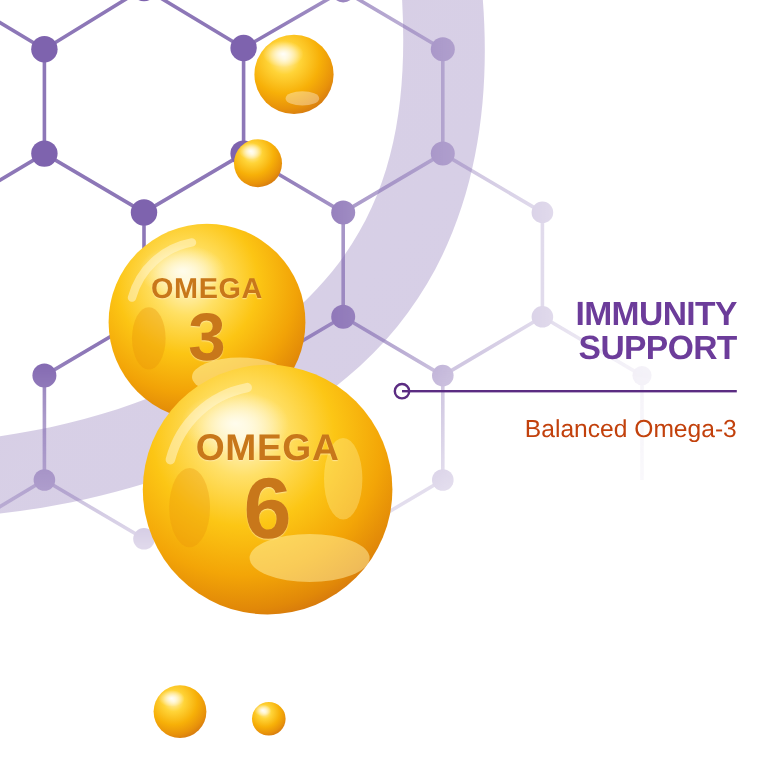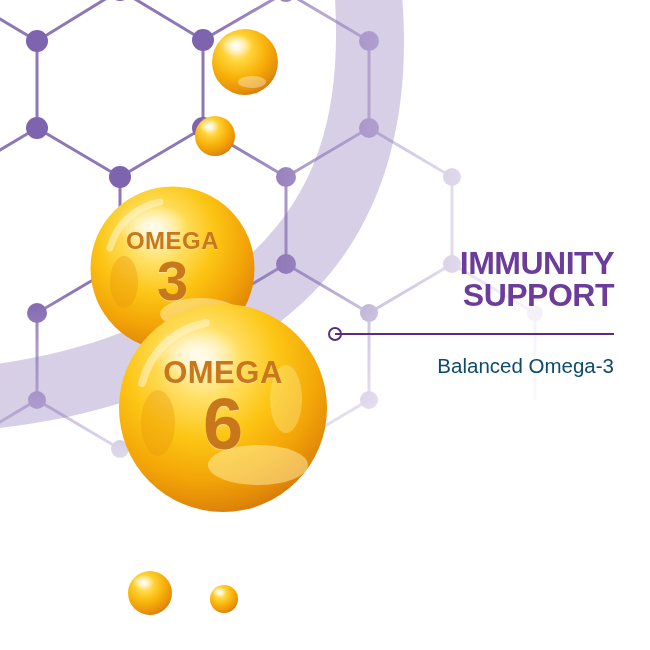--- a/index.html
+++ b/index.html
@@ -25,21 +25,21 @@
   }
   
   #text-block {
     position: absolute;
     left: 328px;
     top: 248px;
     width: 286px;
     text-align: right;
   }
   #headline {
-    font-size: 32px;
+    font-size: 28px;
     line-height: 0.99;
     font-weight: bold;
     color: #6C3C9A;
     letter-spacing: -0.5px;
     margin: 0;
     text-align: right;
   }
   #headline .hl-line { display: block; white-space: nowrap; }
   #divider-row {
     position: relative;
@@ -62,21 +62,21 @@
     height: 10px;
     border: 2px solid #5B2C82;
     border-radius: 50%;
     background: #ffffff;
     box-sizing: content-box;
   }
   #subtext {
     margin: 8px 0 0 0;
     font-size: 20.5px;
     line-height: 1.27;
-    color: #0c4a6e;
+    color: #c2410c;
     text-align: right;
   }
   #subtext .sub-line { display: block; }
 
   
   .bubble {
     position: absolute;
     border-radius: 50%;
   }
   .bubble .glyphs {

